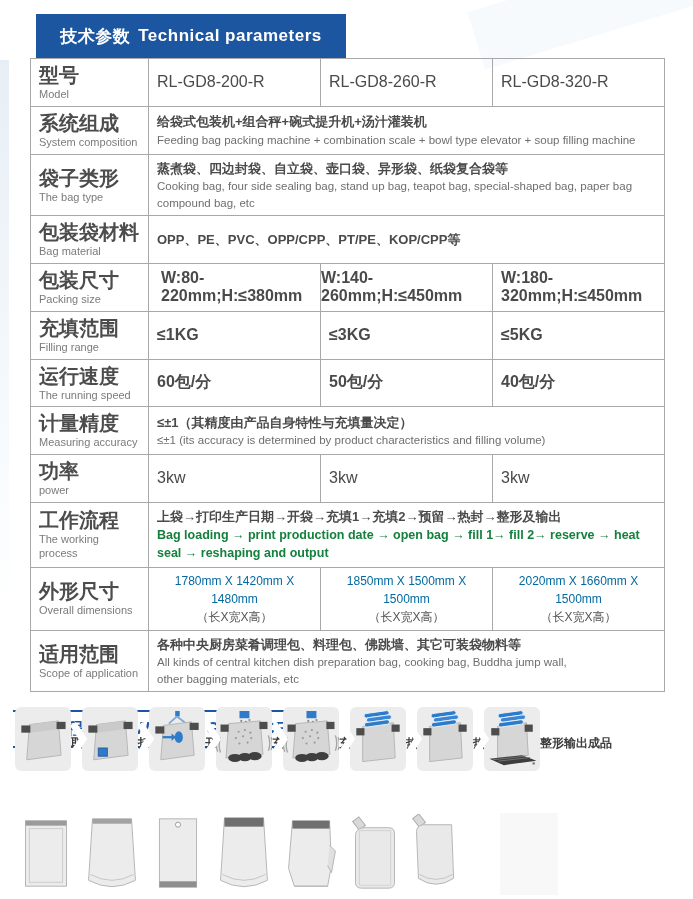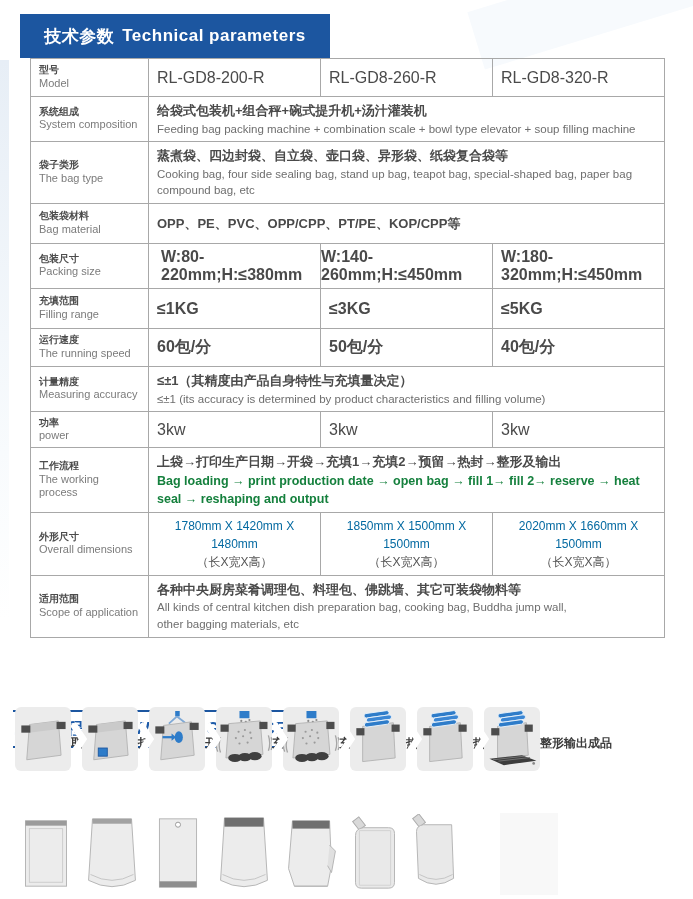--- a/index.html
+++ b/index.html
@@ -8,33 +8,33 @@
 
   
   .deco-left { position:absolute; left:0; top:60px; width:9px; height:560px;
     background:linear-gradient(to bottom,#e7eef6,#f8fbfd 70%,transparent); }
   .deco-diag { position:absolute; left:470px; top:-30px; width:280px; height:60px;
     background:#f7fafd; transform:rotate(-17deg); }
   .deco-ghost { position:absolute; left:500px; top:813px; width:58px; height:82px;
     background:#f3f3f3; opacity:.55; }
 
   
-  .banner { position:absolute; left:20px; top:14px; width:310px; height:44px;
+  .banner { position:absolute; left:36px; top:14px; width:310px; height:44px;
     background:#1c56a0; color:#fff; display:flex; align-items:center; justify-content:center;
     font-size:17px; font-weight:bold; letter-spacing:.5px; }
   .banner .en { font-weight:bold; margin-left:8px; }
 
   
   table.params { position:absolute; left:30px; top:58px; width:635px;
     border-collapse:collapse; table-layout:fixed; }
   table.params col.c0 { width:118px; }
   table.params col.c1, table.params col.c2, table.params col.c3 { width:172px; }
   table.params td { border:1px solid #a8a8a8; vertical-align:middle; padding:4px 8px; }
   td.lbl { padding-left:13px; }
-  .lbl .zh { font-size:10px; font-weight:bold; color:#4c4c4c; line-height:1.25; }
+  .lbl .zh { font-size:20px; font-weight:bold; color:#4c4c4c; line-height:1.25; }
   .lbl .en { font-size:11px; color:#7b7b7b; line-height:1.25; }
   td.val { padding-left:20px; font-size:16px; color:#4a4a4a; font-weight:bold; }
   td.val.plain { font-weight:normal; }
   td.merged { padding-left:20px; }
   .vzh { font-size:13px; font-weight:bold; color:#4a4a4a; line-height:1.5; }
   .ven { font-size:11.5px; color:#6e6e6e; line-height:1.45; }
   td.dim { text-align:center; padding-left:4px; padding-right:4px; }
   .dim .l1 { font-size:12px; color:#0369a1; line-height:1.5; }
   .dim .l2 { font-size:12px; color:#555; line-height:1.5; }
   tr.h36{height:36px} tr.h38{height:38px} tr.h40{height:40px} tr.h42{height:42px}

